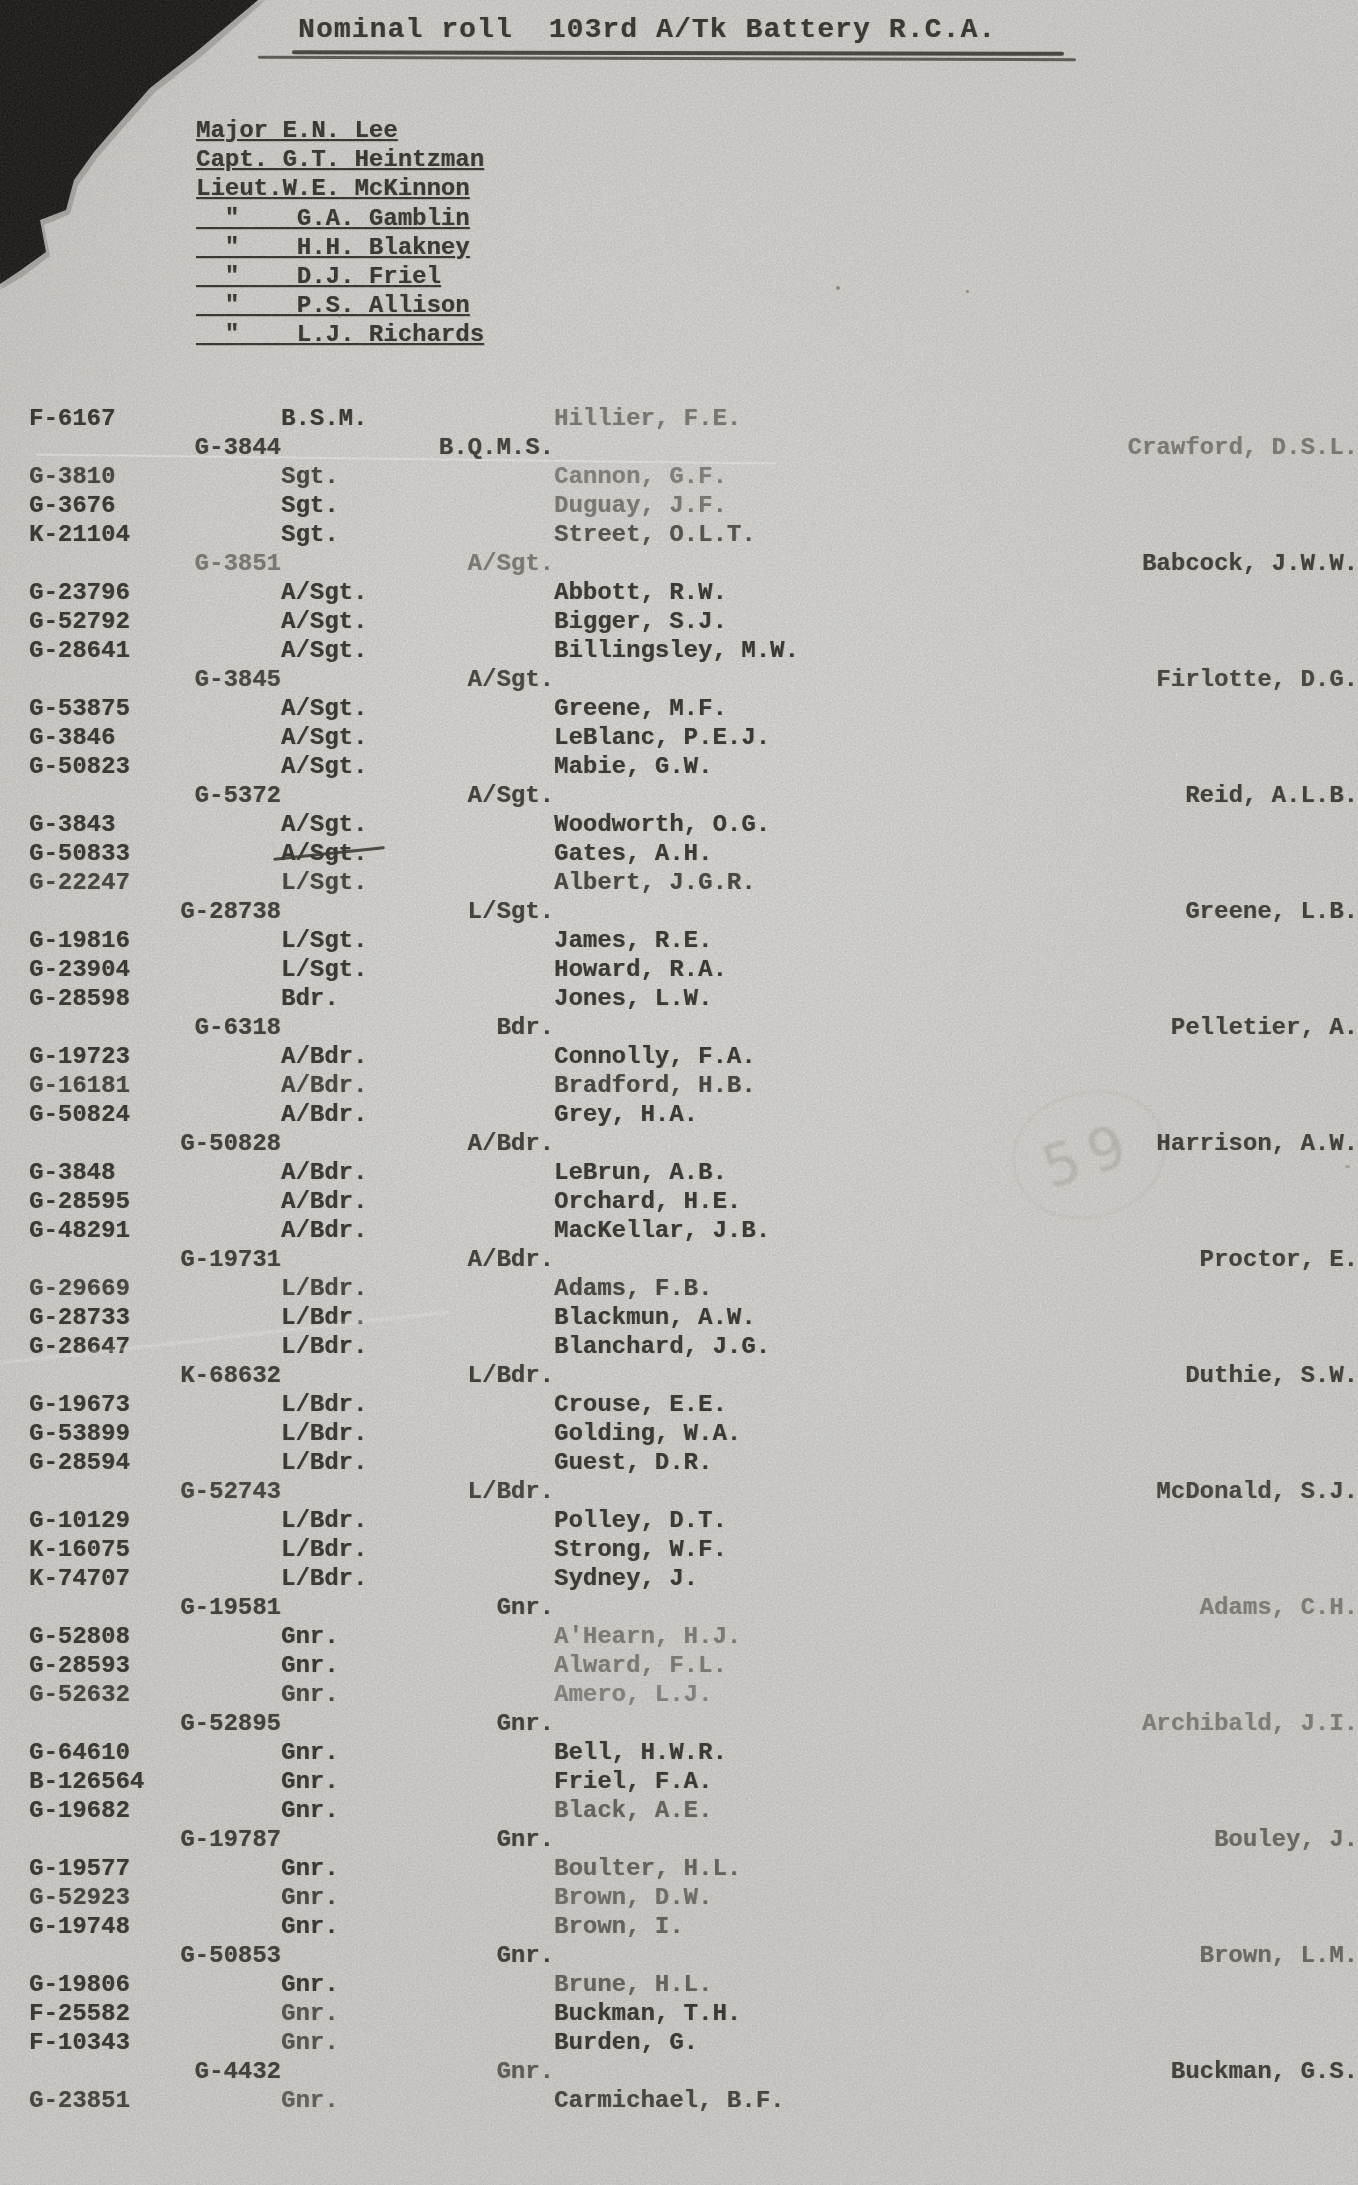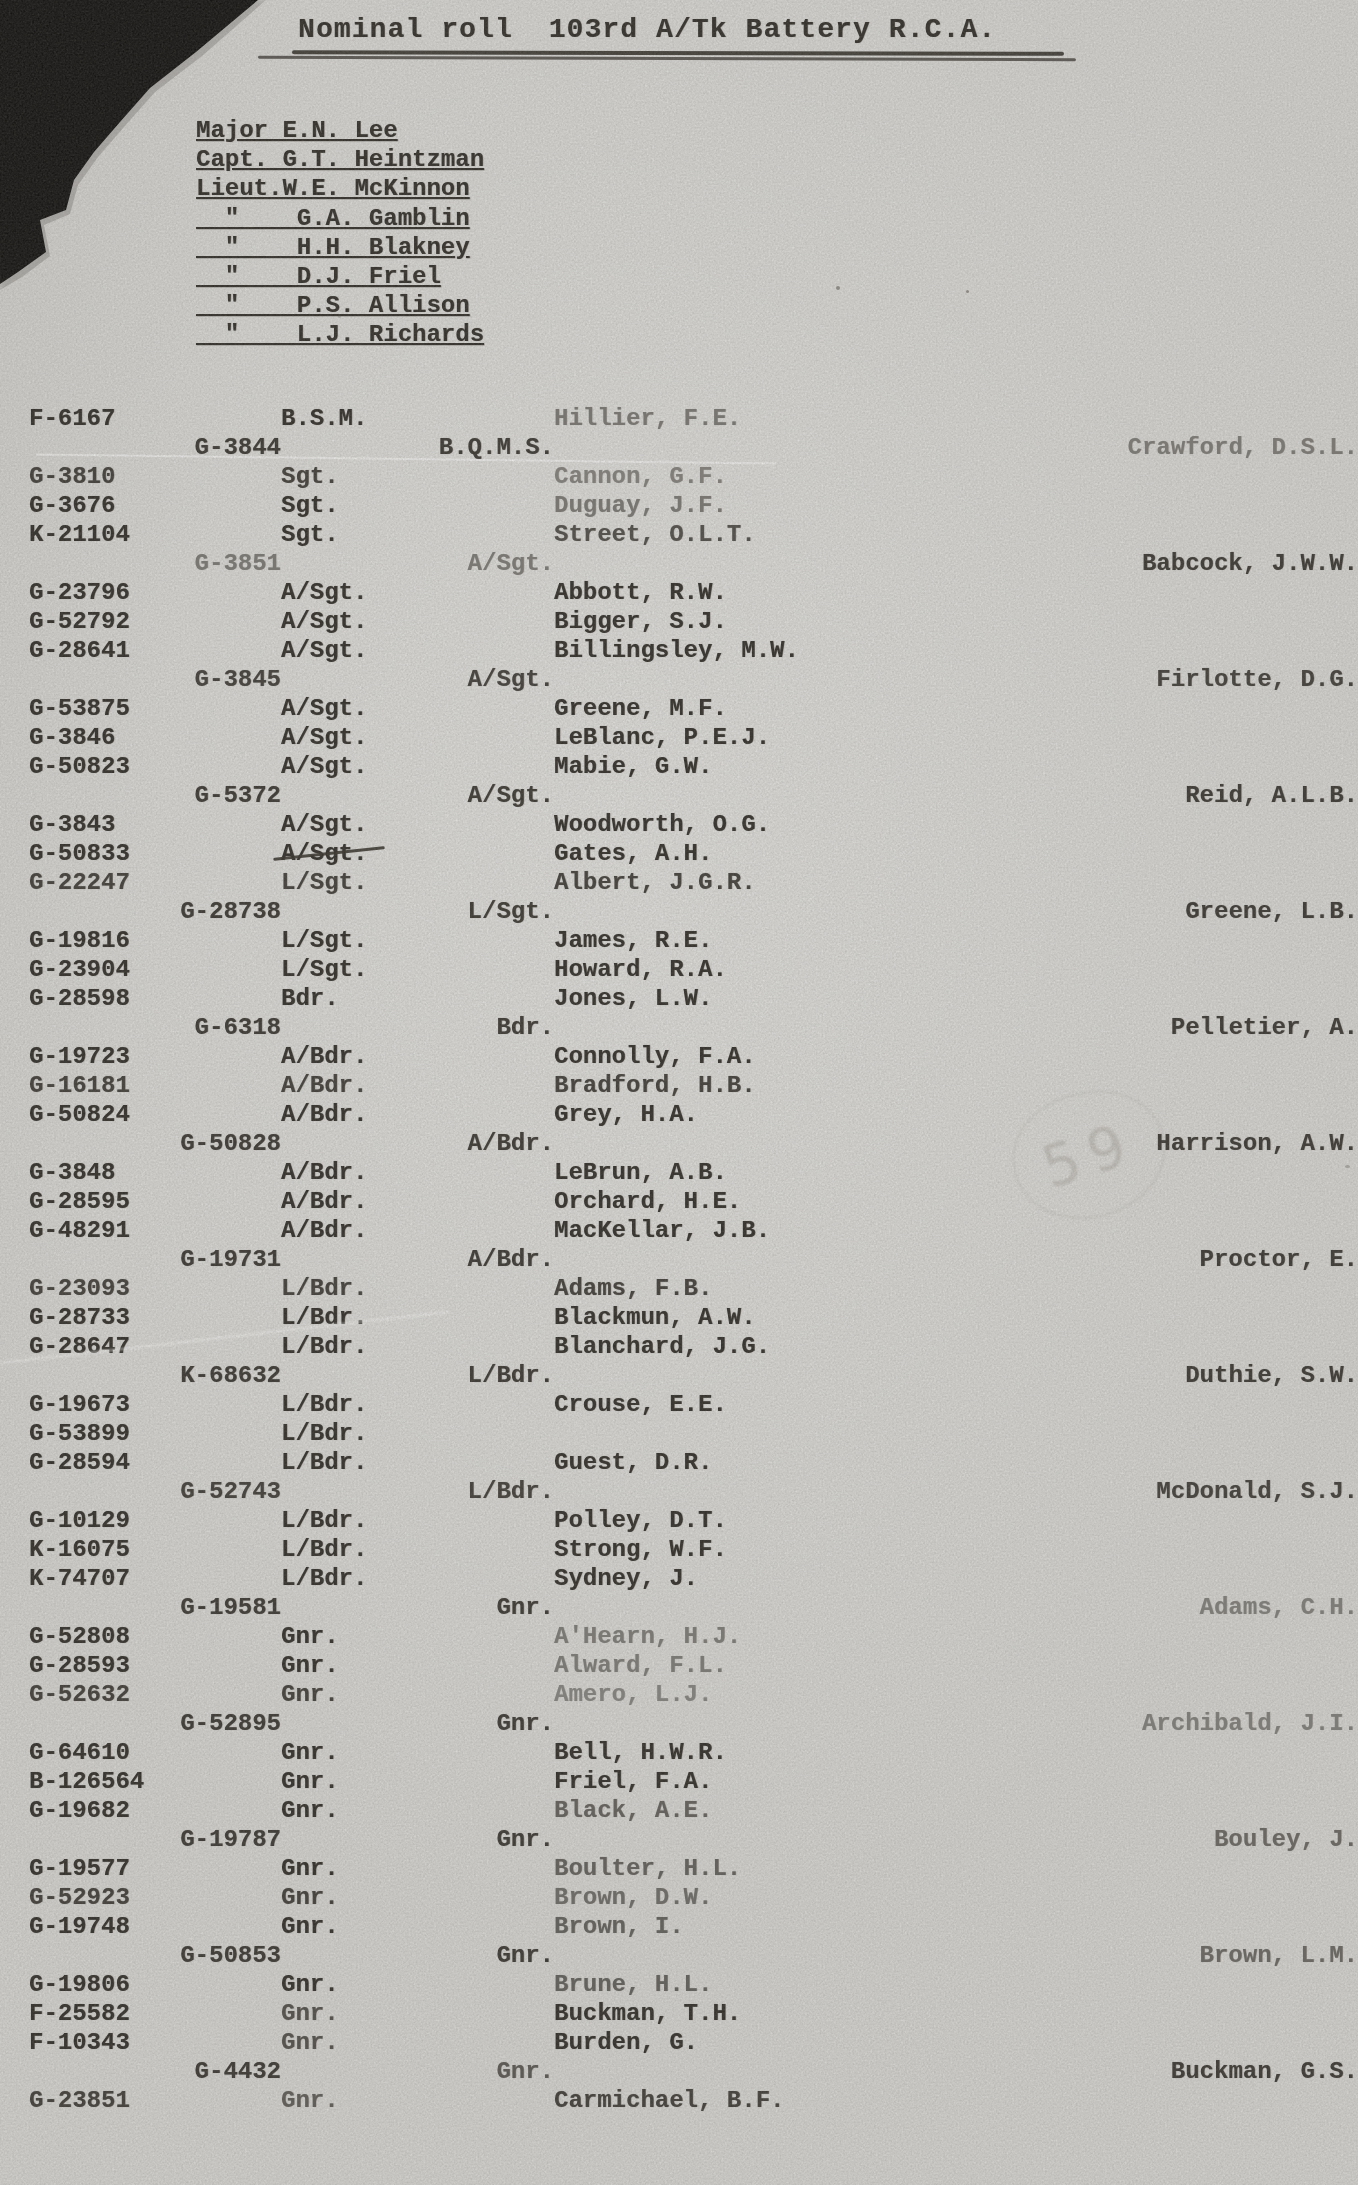--- a/index.html
+++ b/index.html
@@ -137,26 +137,26 @@
       <div class="roll-row"><span class="num">G-28598</span><span class="rank">Bdr.</span><span class="name">Jones, L.W.</span></div>
       <div class="roll-row"><span class="num">G-6318</span><span class="rank">Bdr.</span><span class="name">Pelletier, A.</span></div>
       <div class="roll-row"><span class="num">G-19723</span><span class="rank">A/Bdr.</span><span class="name">Connolly, F.A.</span></div>
       <div class="roll-row"><span class="num">G-16181</span><span class="rank">A/Bdr.</span><span class="name">Bradford, H.B.</span></div>
       <div class="roll-row"><span class="num">G-50824</span><span class="rank">A/Bdr.</span><span class="name">Grey, H.A.</span></div>
       <div class="roll-row"><span class="num">G-50828</span><span class="rank">A/Bdr.</span><span class="name">Harrison, A.W.</span></div>
       <div class="roll-row"><span class="num">G-3848</span><span class="rank">A/Bdr.</span><span class="name">LeBrun, A.B.</span></div>
       <div class="roll-row"><span class="num">G-28595</span><span class="rank">A/Bdr.</span><span class="name">Orchard, H.E.</span></div>
       <div class="roll-row"><span class="num">G-48291</span><span class="rank">A/Bdr.</span><span class="name">MacKellar, J.B.</span></div>
       <div class="roll-row"><span class="num">G-19731</span><span class="rank">A/Bdr.</span><span class="name">Proctor, E.</span></div>
-      <div class="roll-row"><span class="num">G-23093</span><span class="rank">L/Bdr.</span><span class="name">Adams, F.B.</span></div>
+      <div class="roll-row"><span class="num">G-29669</span><span class="rank">L/Bdr.</span><span class="name">Adams, F.B.</span></div>
       <div class="roll-row"><span class="num">G-28733</span><span class="rank">L/Bdr.</span><span class="name">Blackmun, A.W.</span></div>
       <div class="roll-row"><span class="num">G-28647</span><span class="rank">L/Bdr.</span><span class="name">Blanchard, J.G.</span></div>
       <div class="roll-row"><span class="num">K-68632</span><span class="rank">L/Bdr.</span><span class="name">Duthie, S.W.</span></div>
       <div class="roll-row"><span class="num">G-19673</span><span class="rank">L/Bdr.</span><span class="name">Crouse, E.E.</span></div>
-      <div class="roll-row"><span class="num">G-53899</span><span class="rank">L/Bdr.</span></div>
+      <div class="roll-row"><span class="num">G-53899</span><span class="rank">L/Bdr.</span><span class="name">Golding, W.A.</span></div>
       <div class="roll-row"><span class="num">G-28594</span><span class="rank">L/Bdr.</span><span class="name">Guest, D.R.</span></div>
       <div class="roll-row"><span class="num">G-52743</span><span class="rank">L/Bdr.</span><span class="name">McDonald, S.J.</span></div>
       <div class="roll-row"><span class="num">G-10129</span><span class="rank">L/Bdr.</span><span class="name">Polley, D.T.</span></div>
       <div class="roll-row"><span class="num">K-16075</span><span class="rank">L/Bdr.</span><span class="name">Strong, W.F.</span></div>
       <div class="roll-row"><span class="num">K-74707</span><span class="rank">L/Bdr.</span><span class="name">Sydney, J.</span></div>
       <div class="roll-row"><span class="num">G-19581</span><span class="rank">Gnr.</span><span class="name">Adams, C.H.</span></div>
       <div class="roll-row"><span class="num">G-52808</span><span class="rank">Gnr.</span><span class="name">A'Hearn, H.J.</span></div>
       <div class="roll-row"><span class="num">G-28593</span><span class="rank">Gnr.</span><span class="name">Alward, F.L.</span></div>
       <div class="roll-row"><span class="num">G-52632</span><span class="rank">Gnr.</span><span class="name">Amero, L.J.</span></div>
       <div class="roll-row"><span class="num">G-52895</span><span class="rank">Gnr.</span><span class="name">Archibald, J.I.</span></div>

